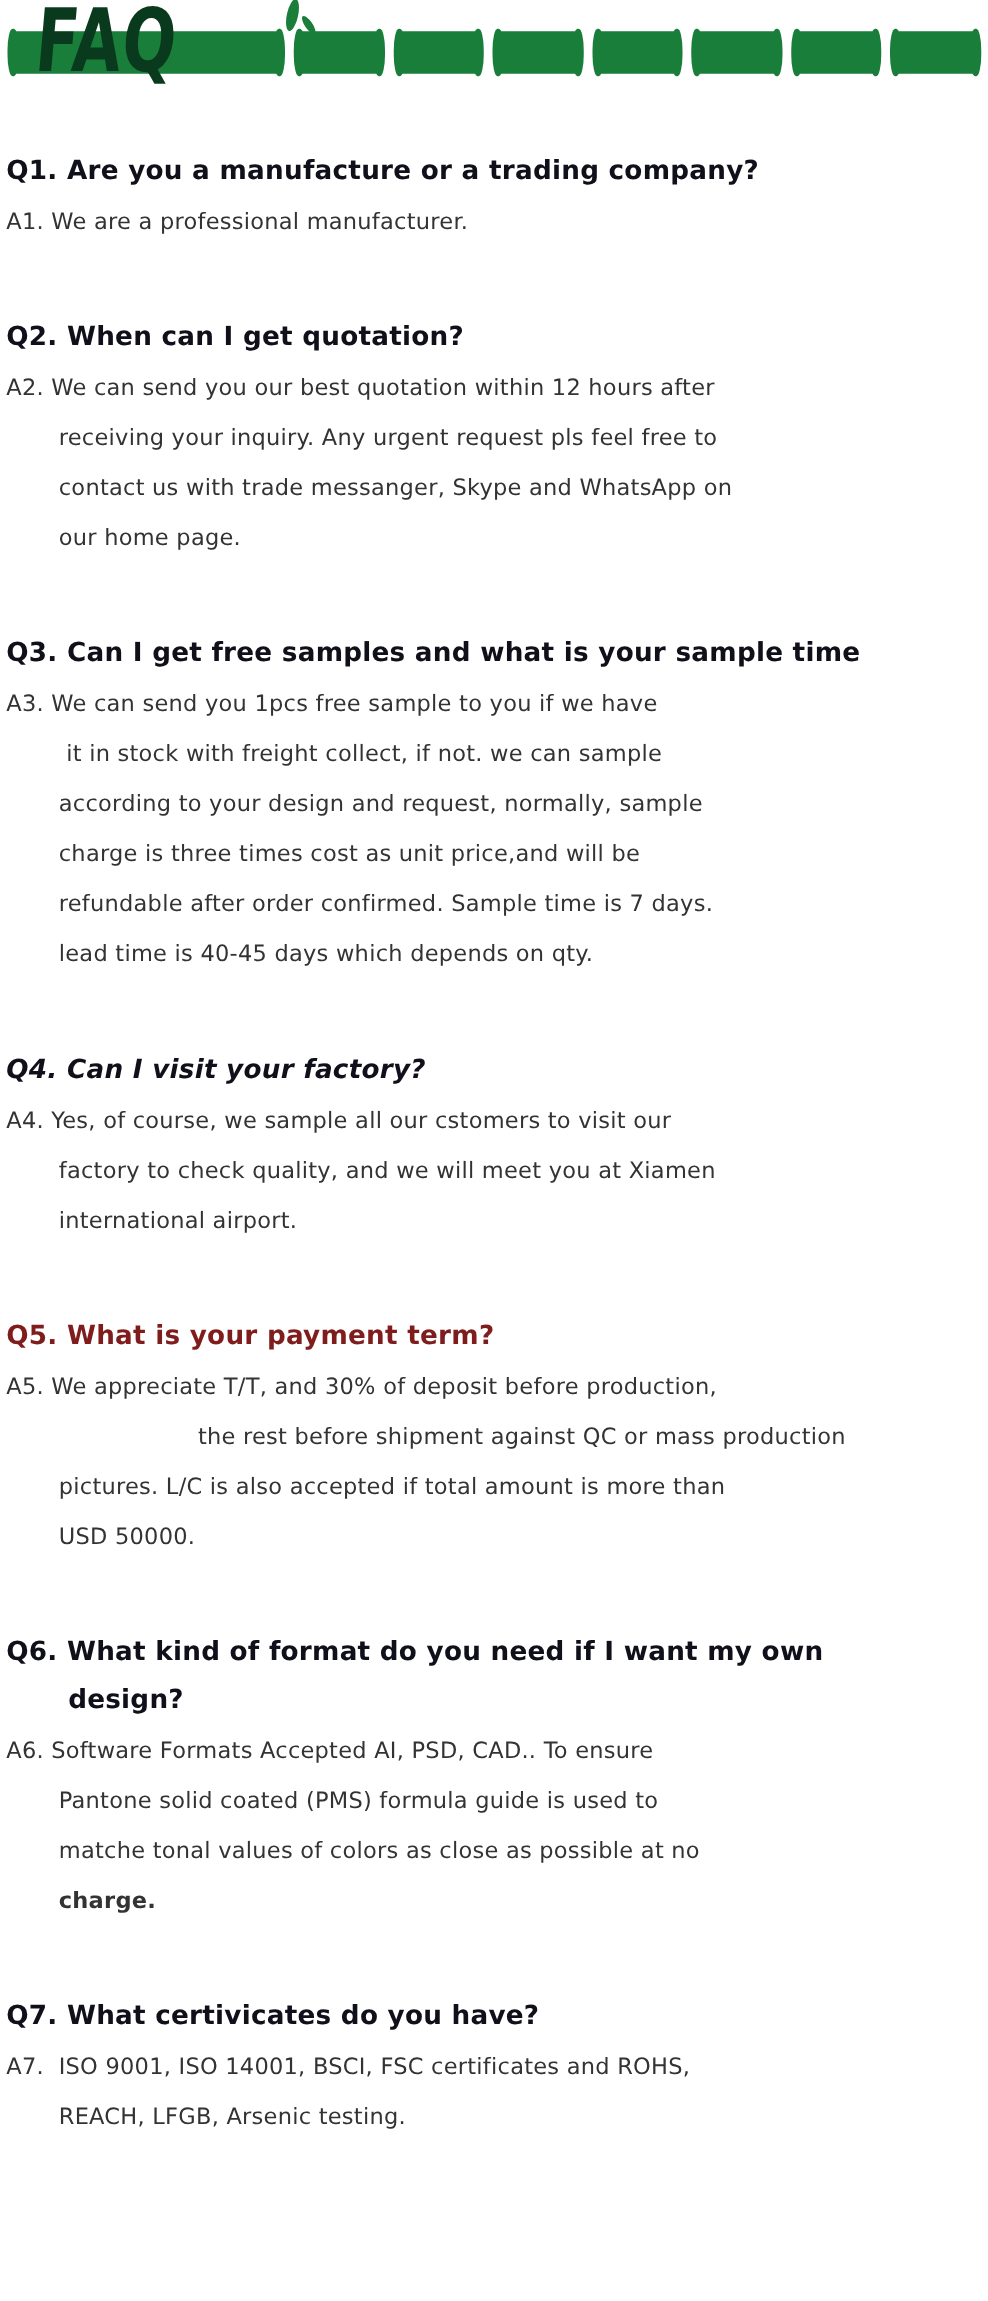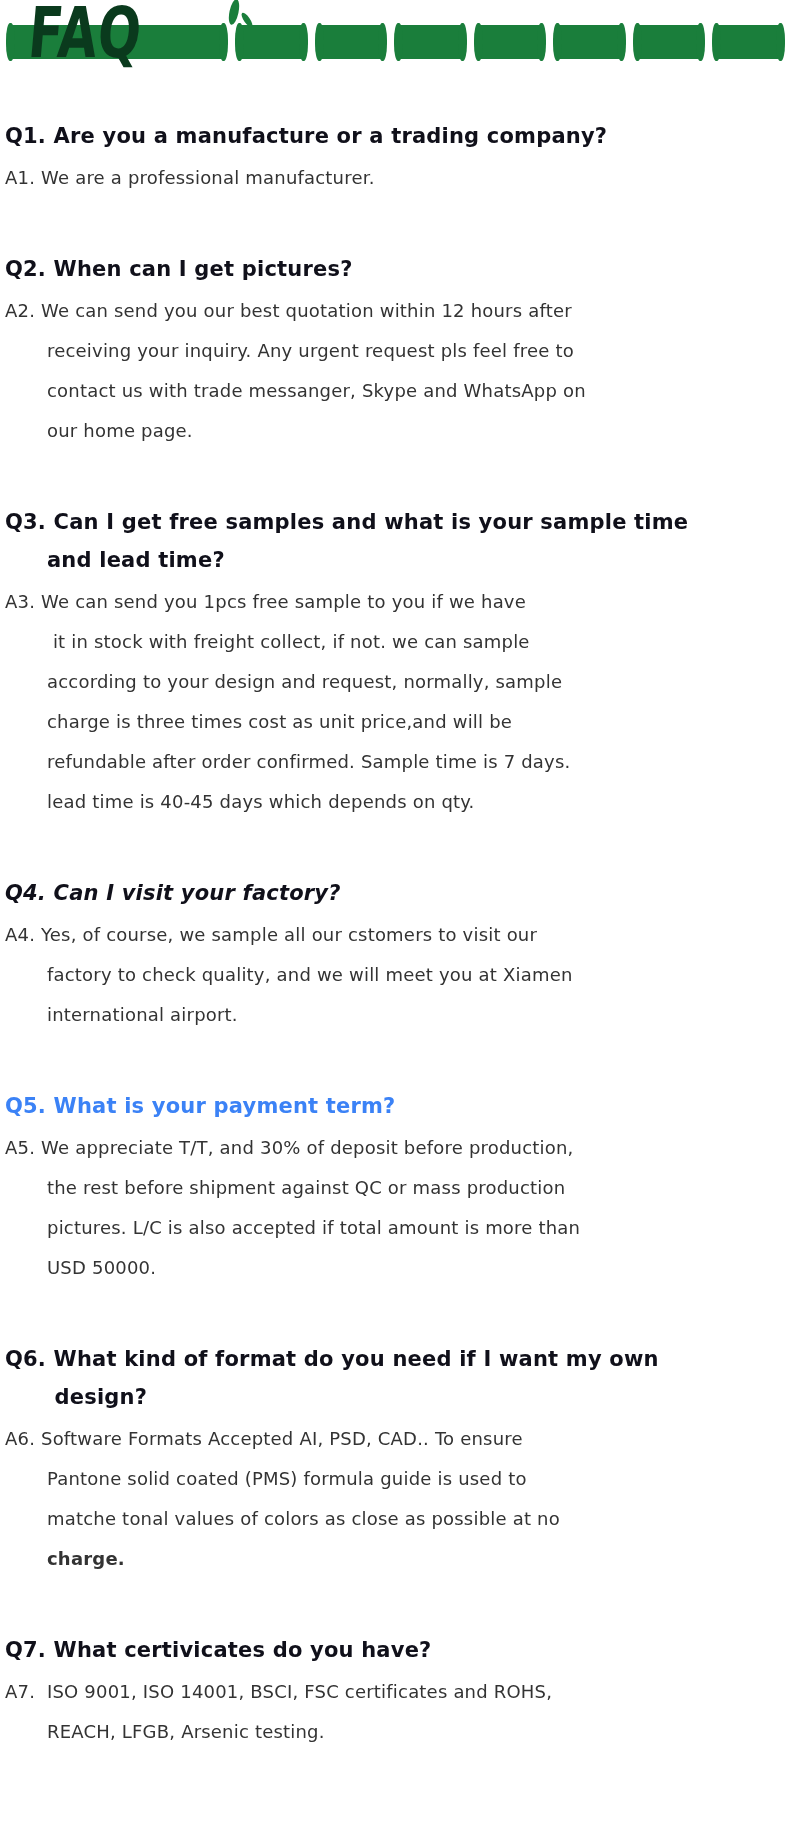--- a/index.html
+++ b/index.html
@@ -89,53 +89,52 @@
 
 <div class="faq-list">
 
 <div class="faq-section">
       <div class="q-line" style="color: rgb(16, 16, 26);">Q1. Are you a manufacture or a trading company?</div>
       <div class="a-block">
         <div class="a-line" style="color: rgb(51, 51, 51);">A1. We are a professional manufacturer.</div>
       </div>
     </div>
     <div class="faq-section">
-      <div class="q-line" style="color: rgb(16, 16, 26);">Q2. When can I get pictures?</div>
+      <div class="q-line" style="color: rgb(16, 16, 26);">Q2. When can I get quotation?</div>
       <div class="a-block">
         <div class="a-line" style="color: rgb(51, 51, 51);">A2. We can send you our best quotation within 12 hours after</div>
         <div class="a-line cont" style="color: rgb(51, 51, 51);">receiving your inquiry. Any urgent request pls feel free to</div>
         <div class="a-line cont" style="color: rgb(51, 51, 51);">contact us with trade messanger, Skype and WhatsApp on</div>
         <div class="a-line cont" style="color: rgb(51, 51, 51);">our home page.</div>
       </div>
     </div>
     <div class="faq-section">
       <div class="q-line" style="color: rgb(16, 16, 26);">Q3. Can I get free samples and what is your sample time</div>
-      <div class="q-line cont" style="color: rgb(16, 16, 26);">and lead time?</div>
       <div class="a-block">
         <div class="a-line" style="color: rgb(51, 51, 51);">A3. We can send you 1pcs free sample to you if we have</div>
         <div class="a-line cont" style="color: rgb(51, 51, 51);"> it in stock with freight collect, if not. we can sample</div>
         <div class="a-line cont" style="color: rgb(51, 51, 51);">according to your design and request, normally, sample</div>
         <div class="a-line cont" style="color: rgb(51, 51, 51);">charge is three times cost as unit price,and will be</div>
         <div class="a-line cont" style="color: rgb(51, 51, 51);">refundable after order confirmed. Sample time is 7 days.</div>
         <div class="a-line cont" style="color: rgb(51, 51, 51);">lead time is 40-45 days which depends on qty.</div>
       </div>
     </div>
     <div class="faq-section">
       <div class="q-line" style="color: rgb(16, 16, 26); font-style: italic;">Q4. Can I visit your factory?</div>
       <div class="a-block">
         <div class="a-line" style="color: rgb(51, 51, 51);">A4. Yes, of course, we sample all our cstomers to visit our</div>
         <div class="a-line cont" style="color: rgb(51, 51, 51);">factory to check quality, and we will meet you at Xiamen</div>
         <div class="a-line cont" style="color: rgb(51, 51, 51);">international airport.</div>
       </div>
     </div>
     <div class="faq-section">
-      <div class="q-line" style="color: #3b82f6;">Q5. What is your payment term?</div>
+      <div class="q-line" style="color: #7f1d1d;">Q5. What is your payment term?</div>
       <div class="a-block">
         <div class="a-line" style="color: rgb(51, 51, 51);">A5. We appreciate T/T, and 30% of deposit before production,</div>
-        <div class="a-line cont" style="color: rgb(51, 51, 51);">the rest before shipment against QC or mass production</div>
+        <div class="a-line cont" style="color: rgb(51, 51, 51); text-align: center;">the rest before shipment against QC or mass production</div>
         <div class="a-line cont" style="color: rgb(51, 51, 51);">pictures. L/C is also accepted if total amount is more than</div>
         <div class="a-line cont" style="color: rgb(51, 51, 51);">USD 50000.</div>
       </div>
     </div>
     <div class="faq-section">
       <div class="q-line" style="color: rgb(16, 16, 26);">Q6. What kind of format do you need if I want my own</div>
       <div class="q-line cont" style="color: rgb(16, 16, 26);"> design?</div>
       <div class="a-block">
         <div class="a-line" style="color: rgb(51, 51, 51);">A6. Software Formats Accepted AI, PSD, CAD.. To ensure</div>
         <div class="a-line cont" style="color: rgb(51, 51, 51);">Pantone solid coated (PMS) formula guide is used to</div>

